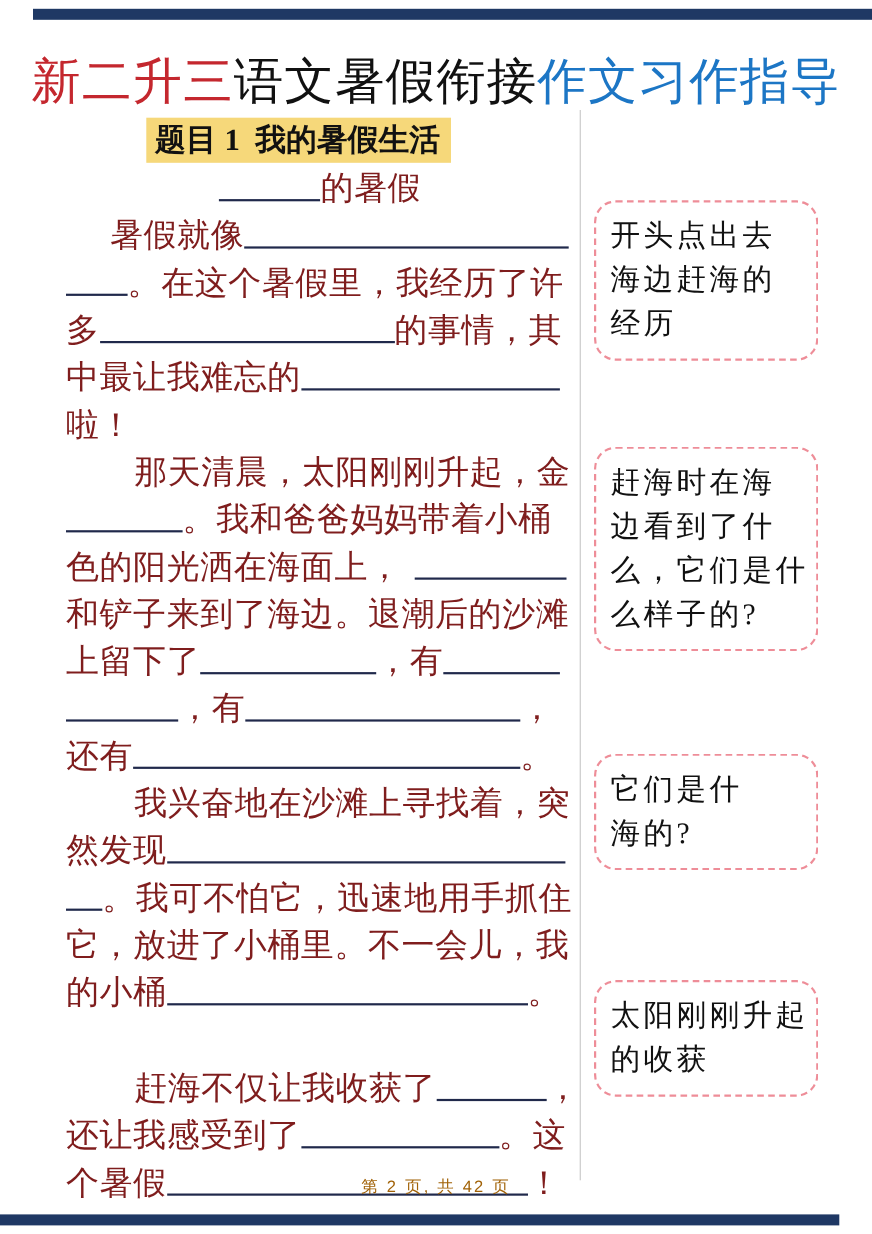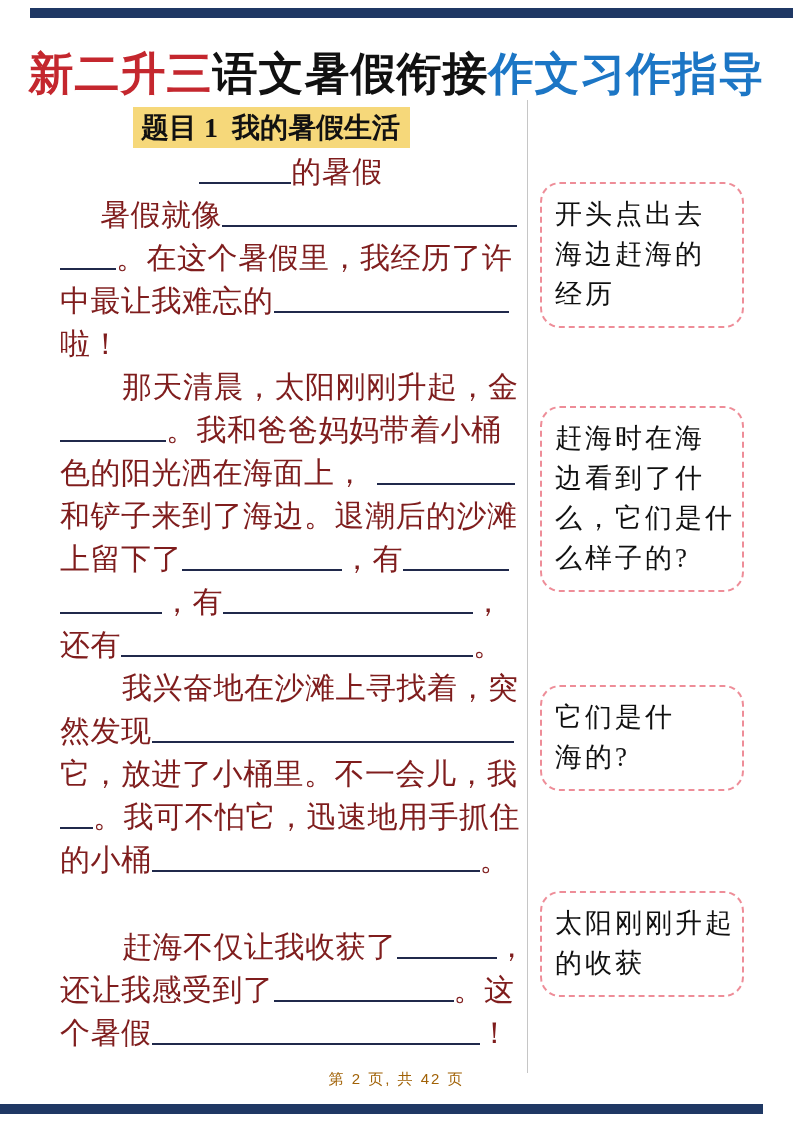--- a/index.html
+++ b/index.html
@@ -18,21 +18,21 @@
     background: #1F3864;
   }
   .bar.top { top: 8px; left: 30px; right: 0; }
   .bar.bottom { top: 1104px; left: 0; width: 763px; }
 
   .header {
     position: absolute;
     top: 44px; left: 0; width: 793px;
     text-align: center;
     font-family: "Liberation Sans", "DejaVu Sans", sans-serif;
-    font-weight: bold;
+    font-weight: normal;
     font-size: 45px;
     letter-spacing: 1px;
     white-space: nowrap;
   }
 
   .topic {
     position: absolute;
     top: 107px; left: 133px;
     width: 277px; height: 41px;
     background: #F6D87A;
@@ -116,33 +116,34 @@
   </div>
 
   <div class="topic">题目 1  我的暑假生活</div>
 
   <div class="vdivider"></div>
 
   <div class="essay" style="color: #7f1d1d;">
       <div class="essay-line center"><span class="blank" style="width: 92px;"></span><span>的暑假</span></div>
       <div class="essay-line" style="text-indent: 40px;"><span>暑假就像</span><span class="blank" style="width: 295px;"></span></div>
       <div class="essay-line"><span class="blank" style="width: 56px;"></span><span>。在这个暑假里，我经历了许</span></div>
+      <div class="essay-line"><span>多</span><span class="blank" style="width: 268px;"></span><span>的事情，其</span></div>
       <div class="essay-line"><span>中最让我难忘的</span><span class="blank" style="width: 235px;"></span></div>
       <div class="essay-line"><span>啦！</span></div>
       <div class="essay-line" style="text-indent: 62px;"><span>那天清晨，太阳刚刚升起，金</span></div>
       <div class="essay-line"><span class="blank" style="width: 106px;"></span><span>。我和爸爸妈妈带着小桶</span></div>
       <div class="essay-line"><span>色的阳光洒在海面上，</span><span class="gap" style="width: 12px;"></span><span class="blank" style="width: 138px;"></span></div>
       <div class="essay-line"><span>和铲子来到了海边。退潮后的沙滩</span></div>
       <div class="essay-line"><span>上留下了</span><span class="blank" style="width: 160px;"></span><span>，有</span><span class="blank" style="width: 106px;"></span></div>
       <div class="essay-line"><span class="blank" style="width: 102px;"></span><span>，有</span><span class="blank" style="width: 250px;"></span><span>，</span></div>
       <div class="essay-line"><span>还有</span><span class="blank" style="width: 352px;"></span><span>。</span></div>
       <div class="essay-line" style="text-indent: 62px;"><span>我兴奋地在沙滩上寻找着，突</span></div>
       <div class="essay-line"><span>然发现</span><span class="blank" style="width: 362px;"></span></div>
+      <div class="essay-line"><span class="blank" style="width: 33px;"></span><span>。我可不怕它，迅速地用手抓住</span></div>
       <div class="essay-line"><span>它，放进了小桶里。不一会儿，我</span></div>
-      <div class="essay-line"><span class="blank" style="width: 33px;"></span><span>。我可不怕它，迅速地用手抓住</span></div>
       <div class="essay-line"><span>的小桶</span><span class="blank" style="width: 328px;"></span><span>。</span></div>
       <div class="essay-line" style="text-indent: 62px; margin-top: 44px;"><span>赶海不仅让我收获了</span><span class="blank" style="width: 100px;"></span><span>，</span></div>
       <div class="essay-line"><span>还让我感受到了</span><span class="blank" style="width: 180px;"></span><span>。这</span></div>
       <div class="essay-line"><span>个暑假</span><span class="blank" style="width: 328px;"></span><span>！</span></div>
     </div>
 
   <div class="callouts">
     <div class="callout">开头点出去
 海边赶海的
 经历</div>

